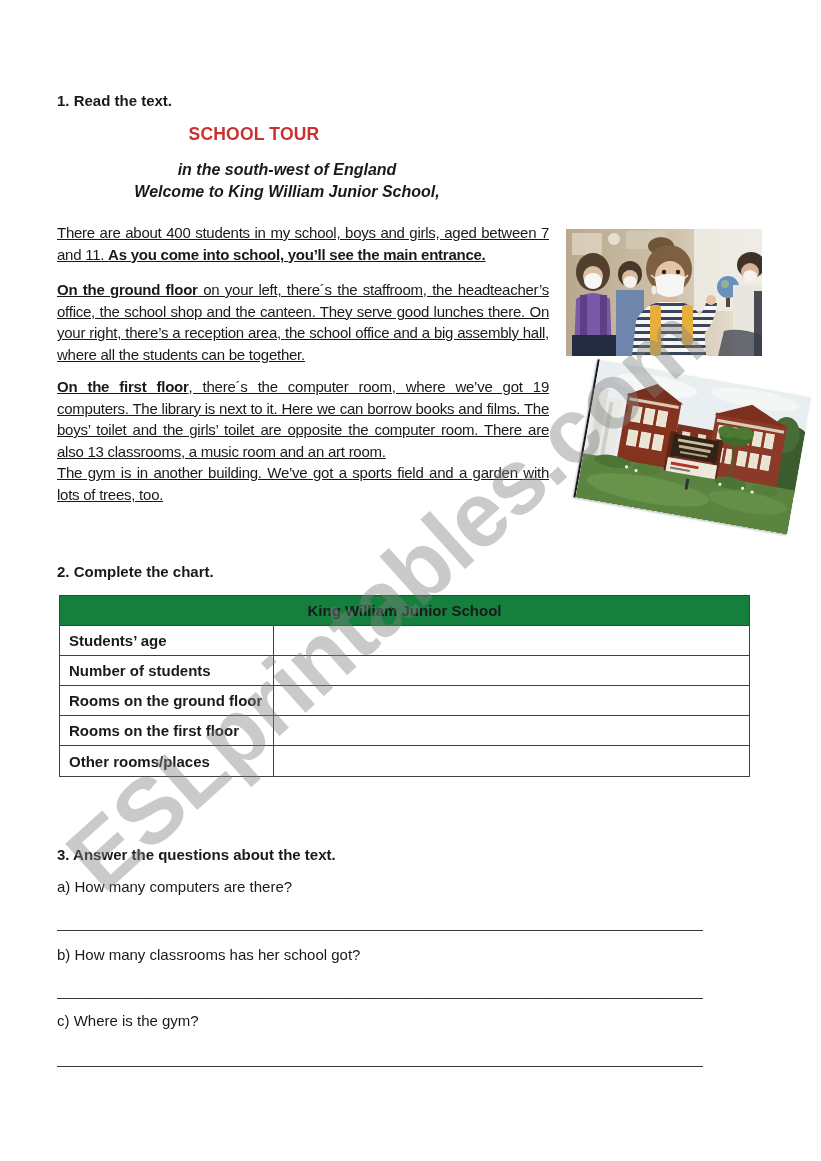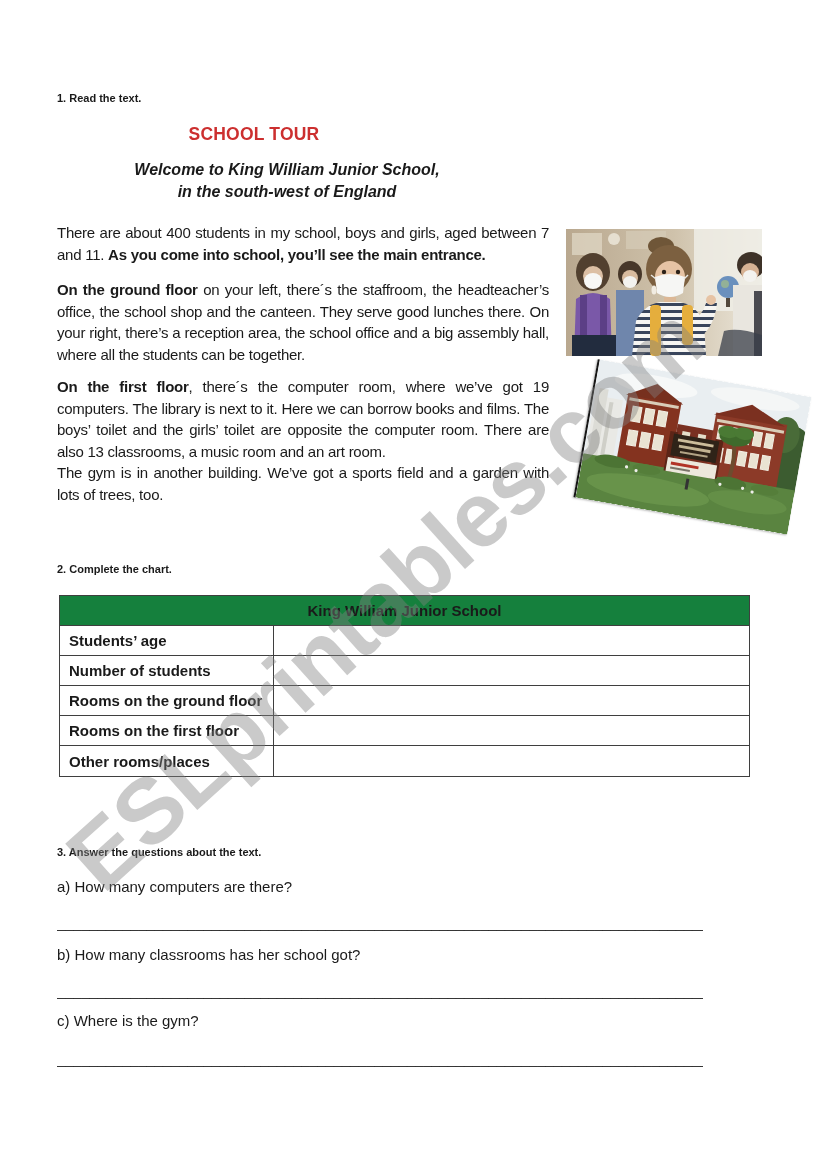--- a/index.html
+++ b/index.html
@@ -6,38 +6,39 @@
   .page{
     position:relative;
     width:821px;height:1161px;
     background:#ffffff;
     font-family:"Liberation Sans",sans-serif;
     color:#1a1a1a;
     overflow:hidden;
     margin:0 auto;
   }
   .abs{position:absolute;}
-  .sec-heading{font-weight:bold;font-size:11px;}
+  .sec-heading{font-weight:bold;font-size:15px;}
   .title{
     left:44px;top:124px;width:420px;
     text-align:center;
     color:#cc2f2f;font-weight:bold;font-size:17.5px;
     letter-spacing:0.2px;
   }
   .subtitle{
     left:57px;top:159px;width:460px;
     text-align:center;
     font-weight:bold;font-style:italic;font-size:16px;line-height:22px;
   }
   .body-par{
     left:57px;width:492px;
     font-size:15px;line-height:21.5px;
     text-align:justify;
     letter-spacing:-0.25px;
     margin:0;
+    text-decoration:underline;
   }
   .photo1{
     left:566px;top:229px;width:196px;height:127px;
     z-index:5;
   }
   .photo2{
     left:584px;top:377px;width:215px;height:140px;
     transform:rotate(10deg);
     border-left:2px solid #161616;
     box-shadow:-1px 1px 2px rgba(0,0,0,0.25);
@@ -94,22 +95,22 @@
 
 <div class="page">
 
   <div class="abs watermark">ESLprintables.com</div>
 
   <div class="abs sec-heading" style="left:57px;top:92px;">1. Read the text.</div>
 
   <div class="abs title">SCHOOL TOUR</div>
 
   <div class="abs subtitle">
+    <div>in the south-west of England</div>
     <div>Welcome to King William Junior School,</div>
-    <div>in the south-west of England</div>
   </div>
 
   <p class="abs body-par" style="top:222px;"><span>There are about 400 students in my school, boys and girls, aged between 7 and 11. </span><strong>As you come into school, you’ll see the main entrance.</strong></p>
 
   <p class="abs body-par" style="top:279px;"><strong>On the ground floor</strong><span> on your left, there´s the staffroom, the headteacher’s office, the school shop and the canteen. They serve good lunches there. On your right, there’s a reception area, the school office and a big assembly hall, where all the students can be together.</span></p>
 
   <p class="abs body-par" style="top:376px;"><strong>On the first floor</strong><span>, there´s the computer room, where we’ve got 19 computers. The library is next to it. Here we can borrow books and films. The boys’ toilet and the girls’ toilet are opposite the computer room. There are also 13 classrooms, a music room and an art room.</span></p>
 
   <p class="abs body-par" style="top:462px;"><span>The gym is in another building. We’ve got a sports field and a garden with lots of trees, too.</span></p>
 

